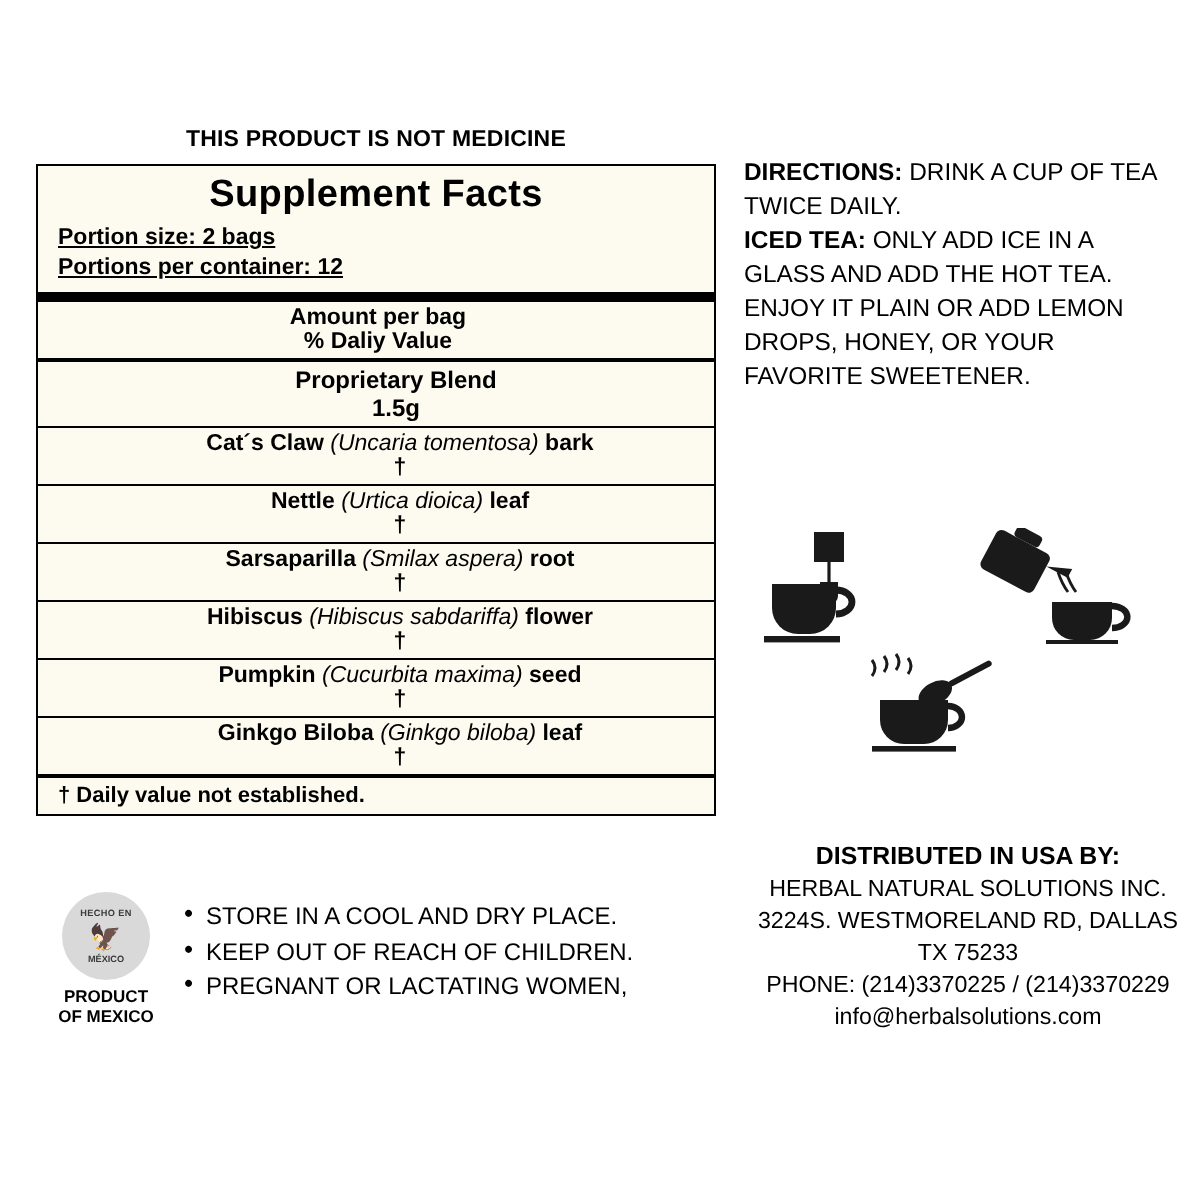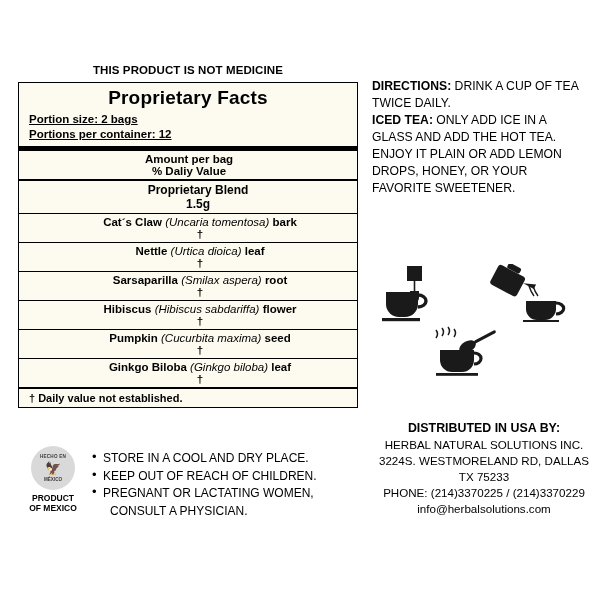--- a/index.html
+++ b/index.html
@@ -237,21 +237,21 @@
   }
 </style>
 </head>
 <body>
 
 <div class="page">
 
   <div class="not-medicine">THIS PRODUCT IS NOT MEDICINE</div>
 
   <div class="sf-panel">
-    <div class="sf-title">Proprietary Facts</div>
+    <div class="sf-title">Supplement Facts</div>
     <div class="sf-portion">
       <div>Portion size: 2 bags</div>
       <div>Portions per container: 12</div>
     </div>
     <div class="rule-thick"></div>
 
     <div class="sf-row sf-head">
       <span class="left">Amount per bag</span>
       <span class="right">% Daliy Value</span>
     </div>
@@ -314,21 +314,20 @@
       <div>OF MEXICO</div>
     </div>
   </div>
 
   <div class="bullets">
     <ul>
       <li>STORE IN A COOL AND DRY PLACE.</li>
       <li>KEEP OUT OF REACH OF CHILDREN.</li>
       <li><span>PREGNANT OR LACTATING WOMEN,</span></li>
     </ul>
-    <div class="cont">CONSULT A PHYSICIAN.</div>
   </div>
 
   <div class="directions">
     <p><b>DIRECTIONS:</b><span> DRINK A CUP OF TEA TWICE DAILY.</span></p>
     <p><b>ICED TEA:</b><span> ONLY ADD ICE IN A GLASS AND ADD THE HOT TEA. ENJOY IT PLAIN OR ADD LEMON DROPS, HONEY, OR YOUR FAVORITE SWEETENER.</span></p>
   </div>
 
   <div class="tea-icons">
 
     <svg class="icon-a" width="62" height="58" viewBox="0 0 62 58">

